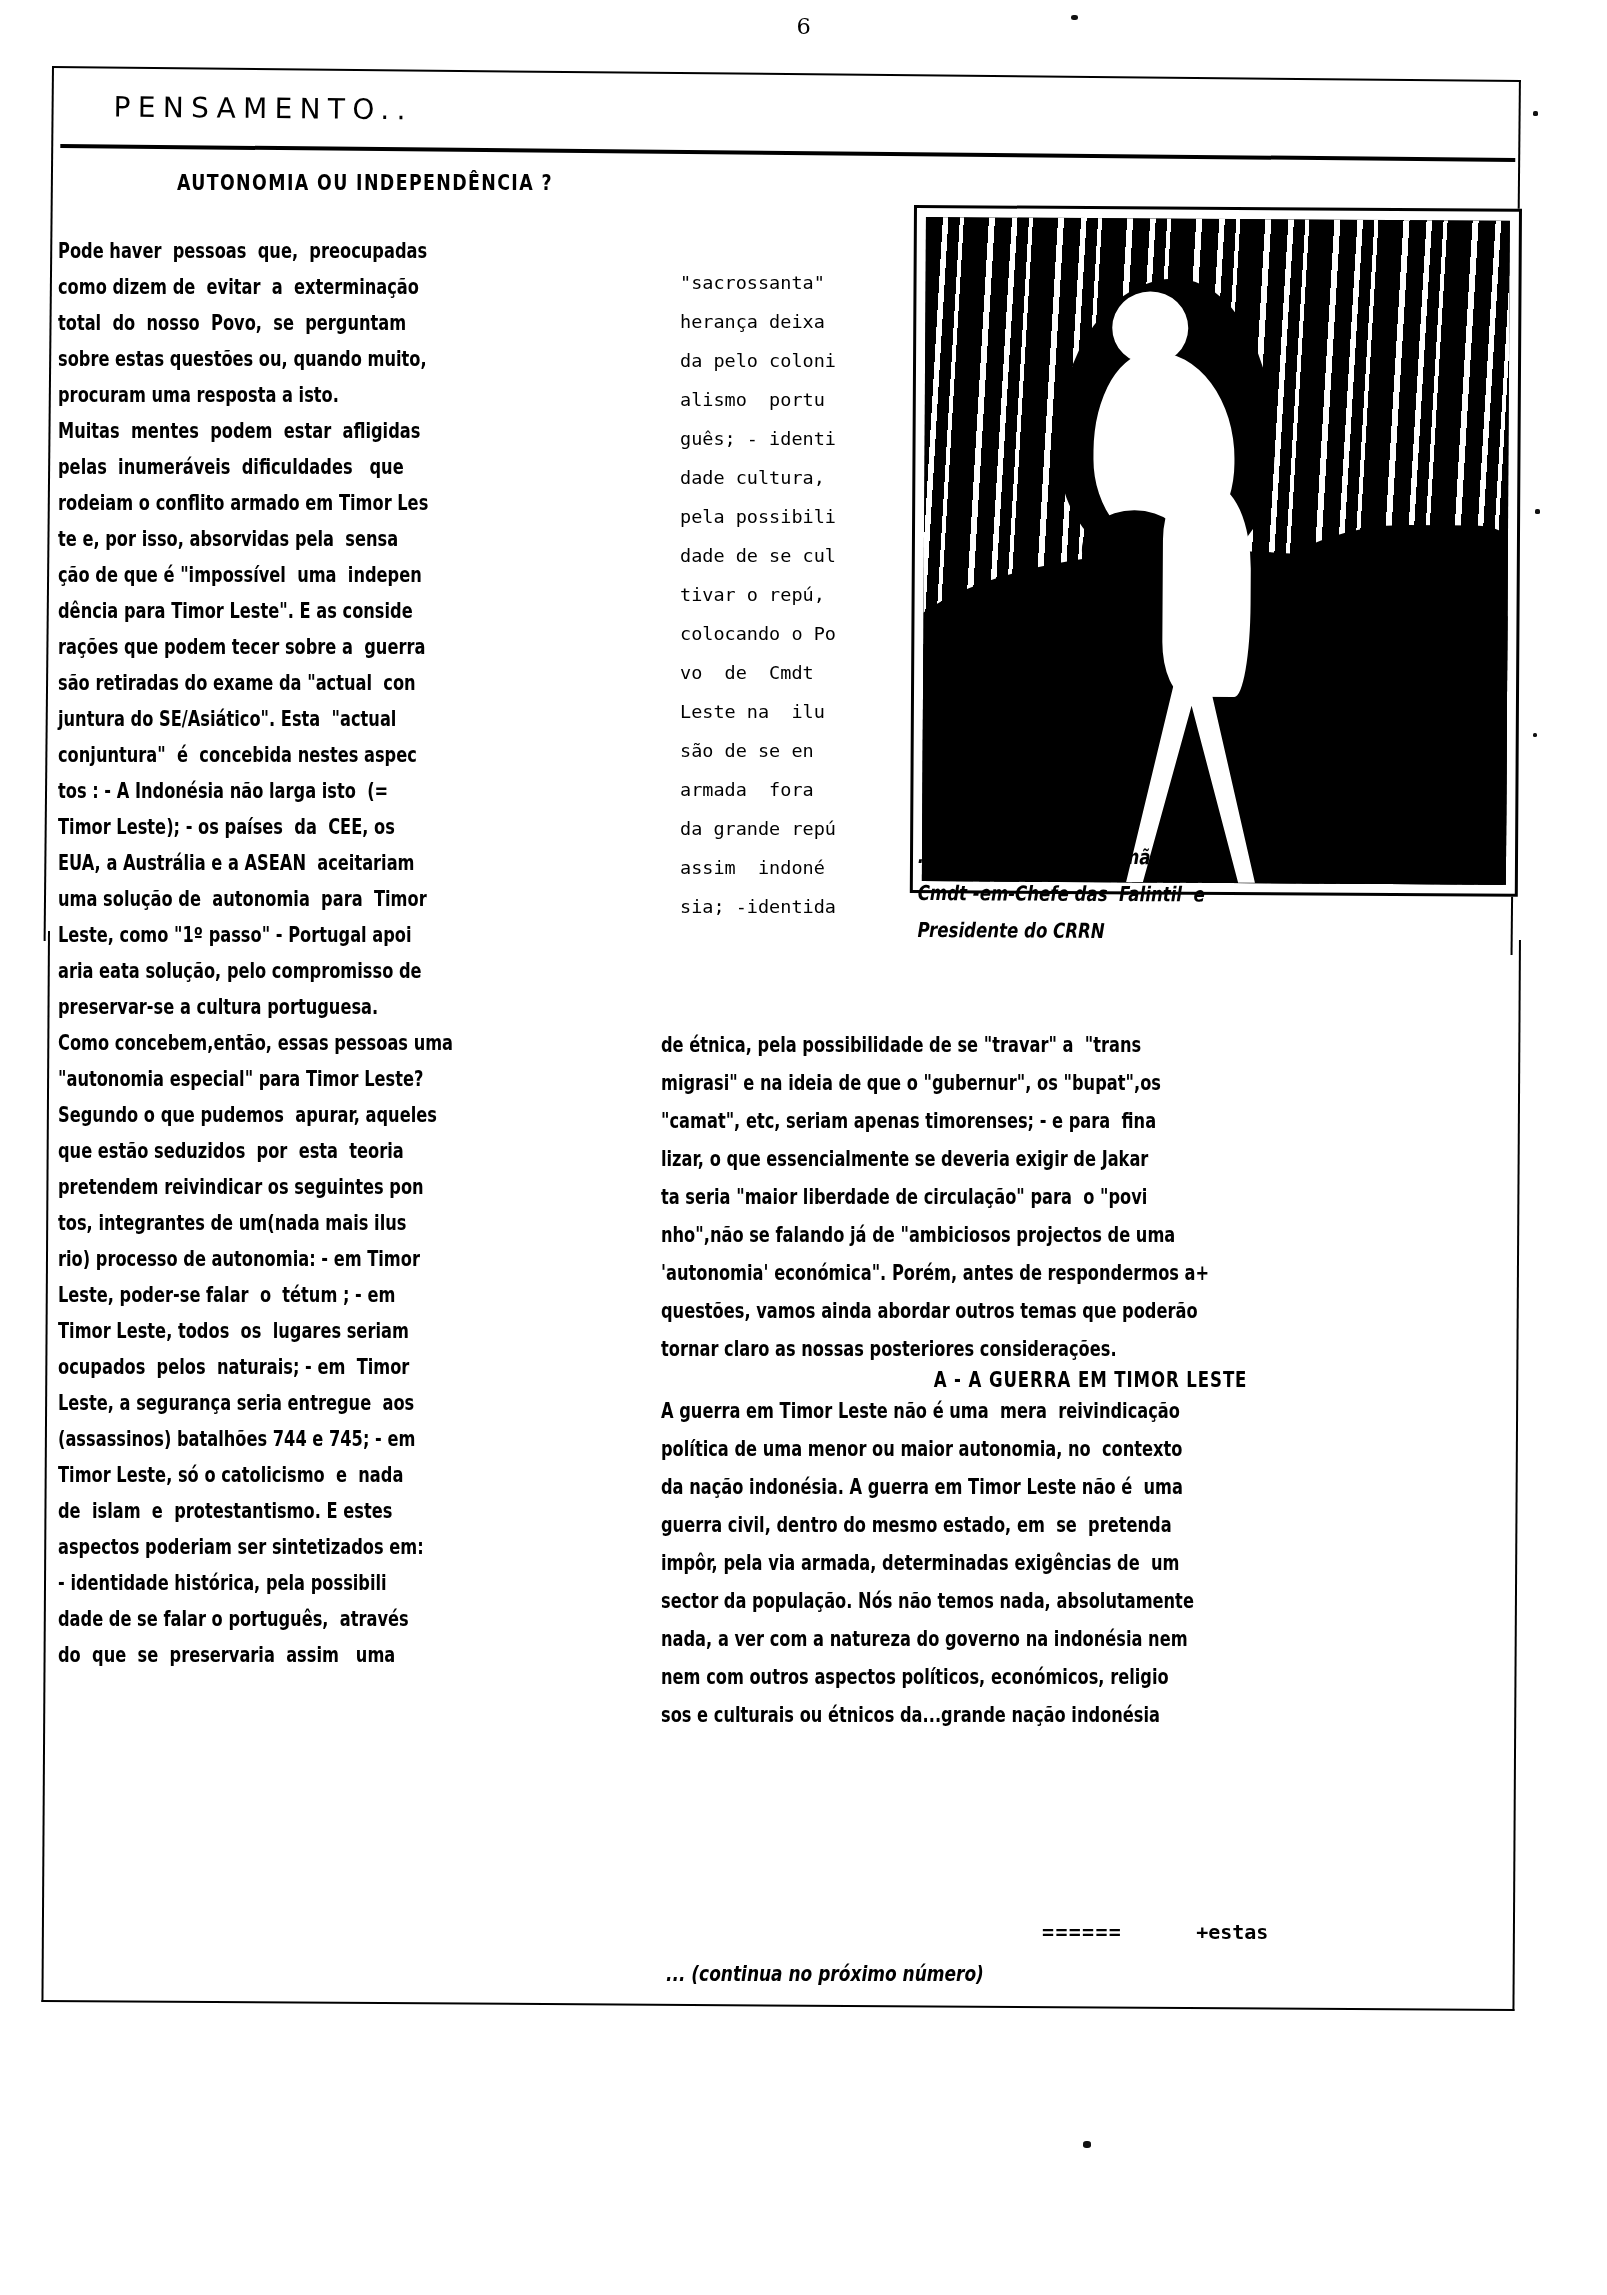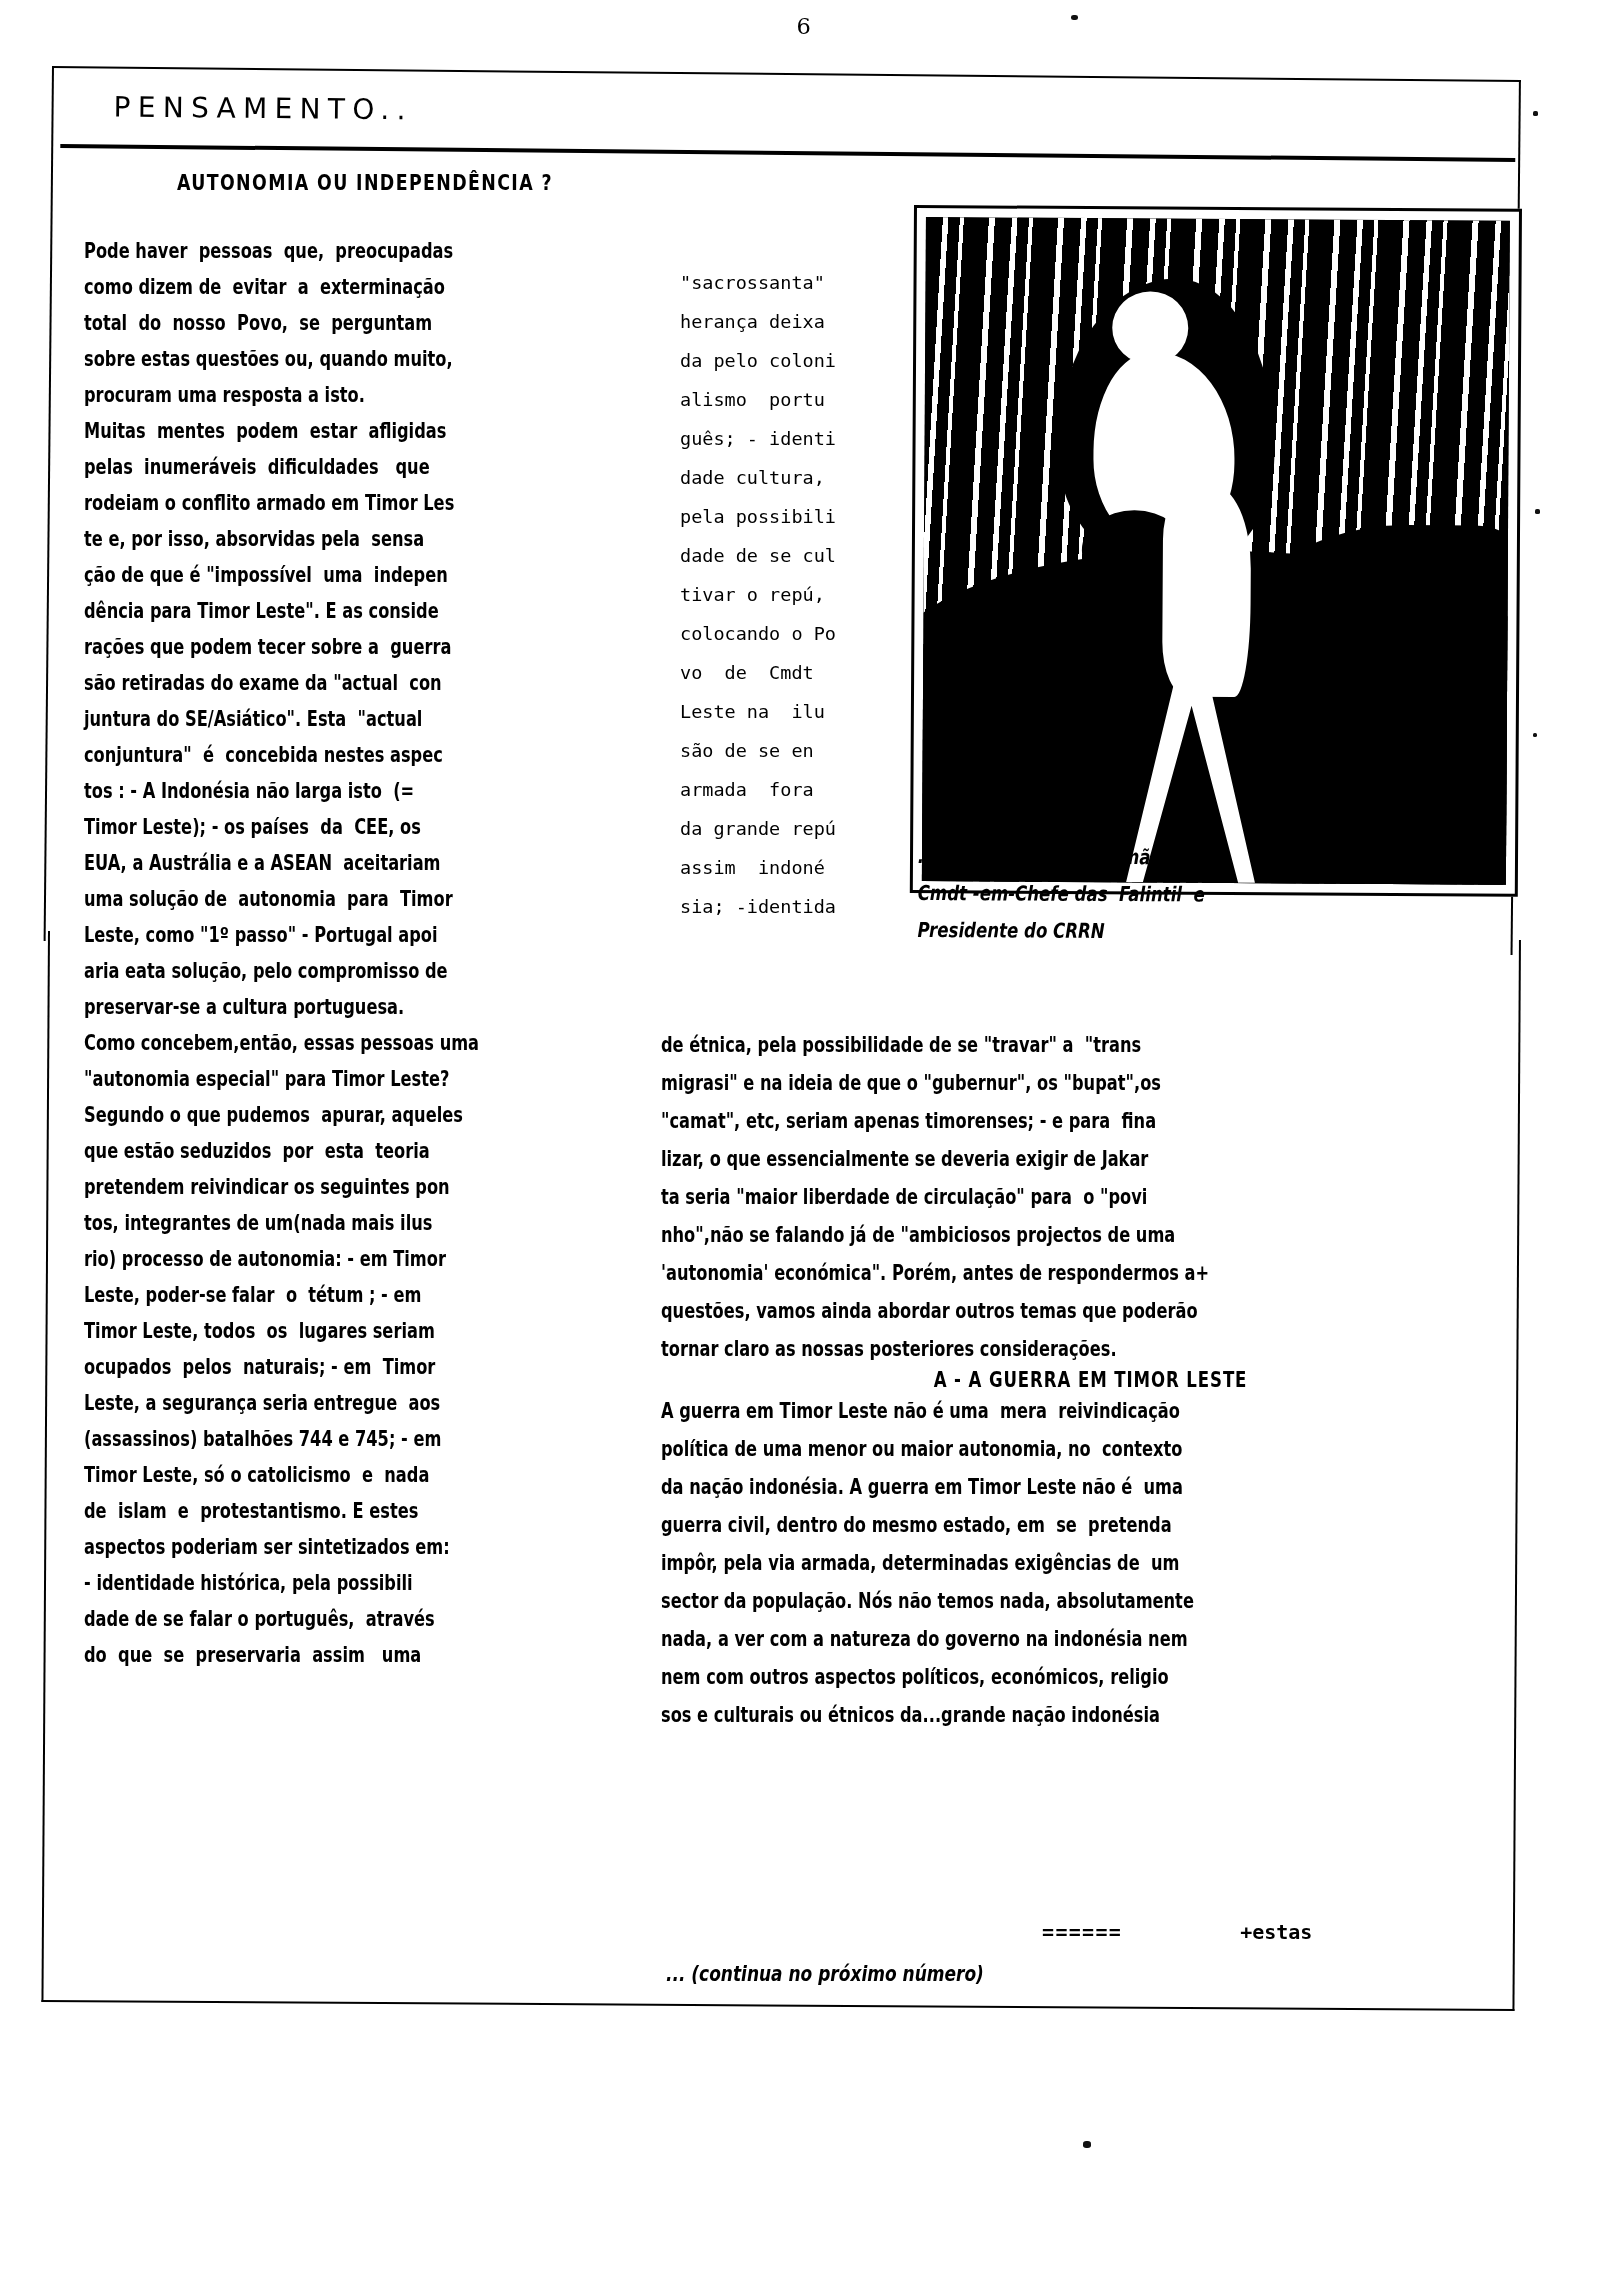--- a/index.html
+++ b/index.html
@@ -111,21 +111,21 @@
     font-size: 20.5px;
     white-space: pre;
     color: #000;
     transform: scaleX(0.88);
     transform-origin: 0 0;
   }
 
   
   #col-left {
     position: absolute;
-    left: 84px;
+    left: 58px;
     top: 233px;
     width: 608px;
   }
   #col-left .tw-line {
     line-height: 36px;
     height: 36px;
   }
 
   
   #col-mid {
@@ -304,21 +304,21 @@
     position: absolute;
     left: 661px;
     top: 1896px;
     width: 859px;
     font-family: "DejaVu Sans Mono", monospace;
     font-weight: 700;
     font-size: 20px;
     white-space: pre;
   }
   #closing-marks .eq { margin-left: 357px; letter-spacing: 1.3px; }
-  #closing-marks .estas { margin-left: 118px; }
+  #closing-marks .estas { margin-left: 74px; }
 
   #continua {
     position: absolute;
     left: 666px;
     top: 1962px;
     font-family: "DejaVu Sans Condensed", "DejaVu Sans", sans-serif;
     font-style: italic;
     font-weight: 700;
     font-size: 21px;
     white-space: pre;

